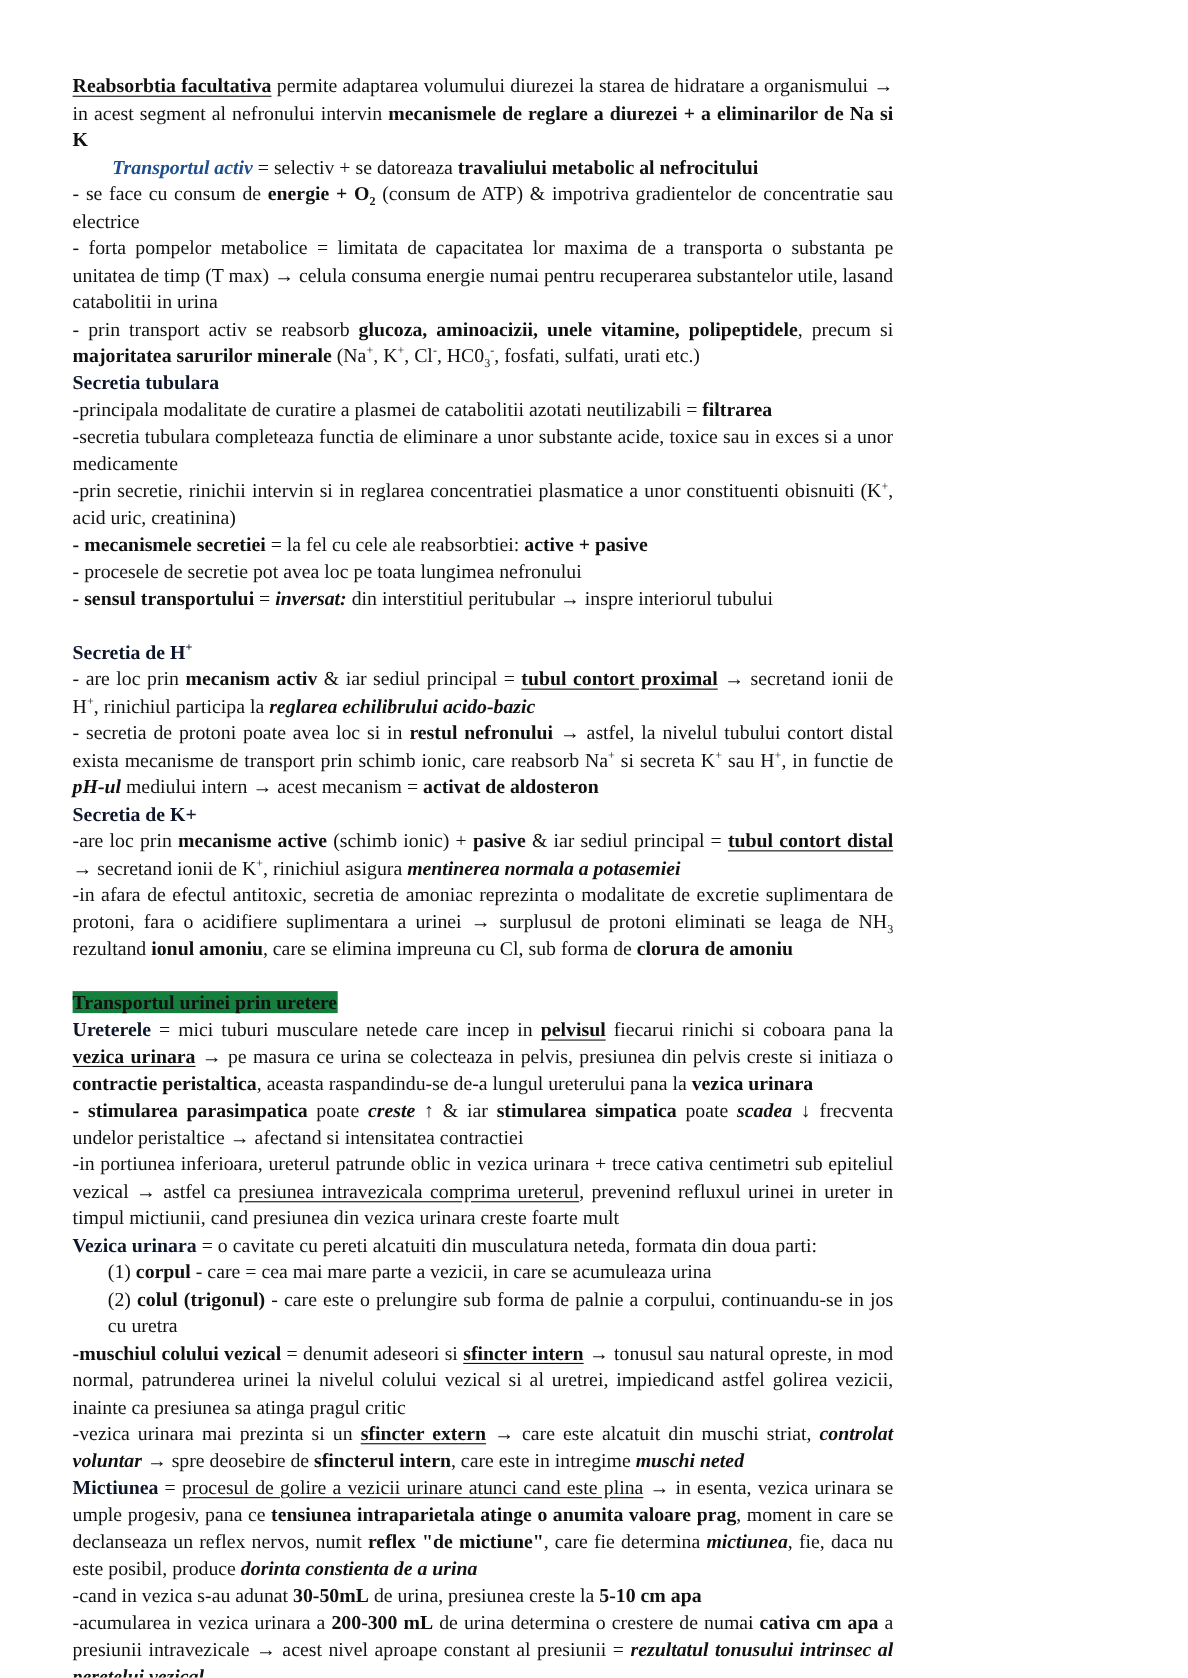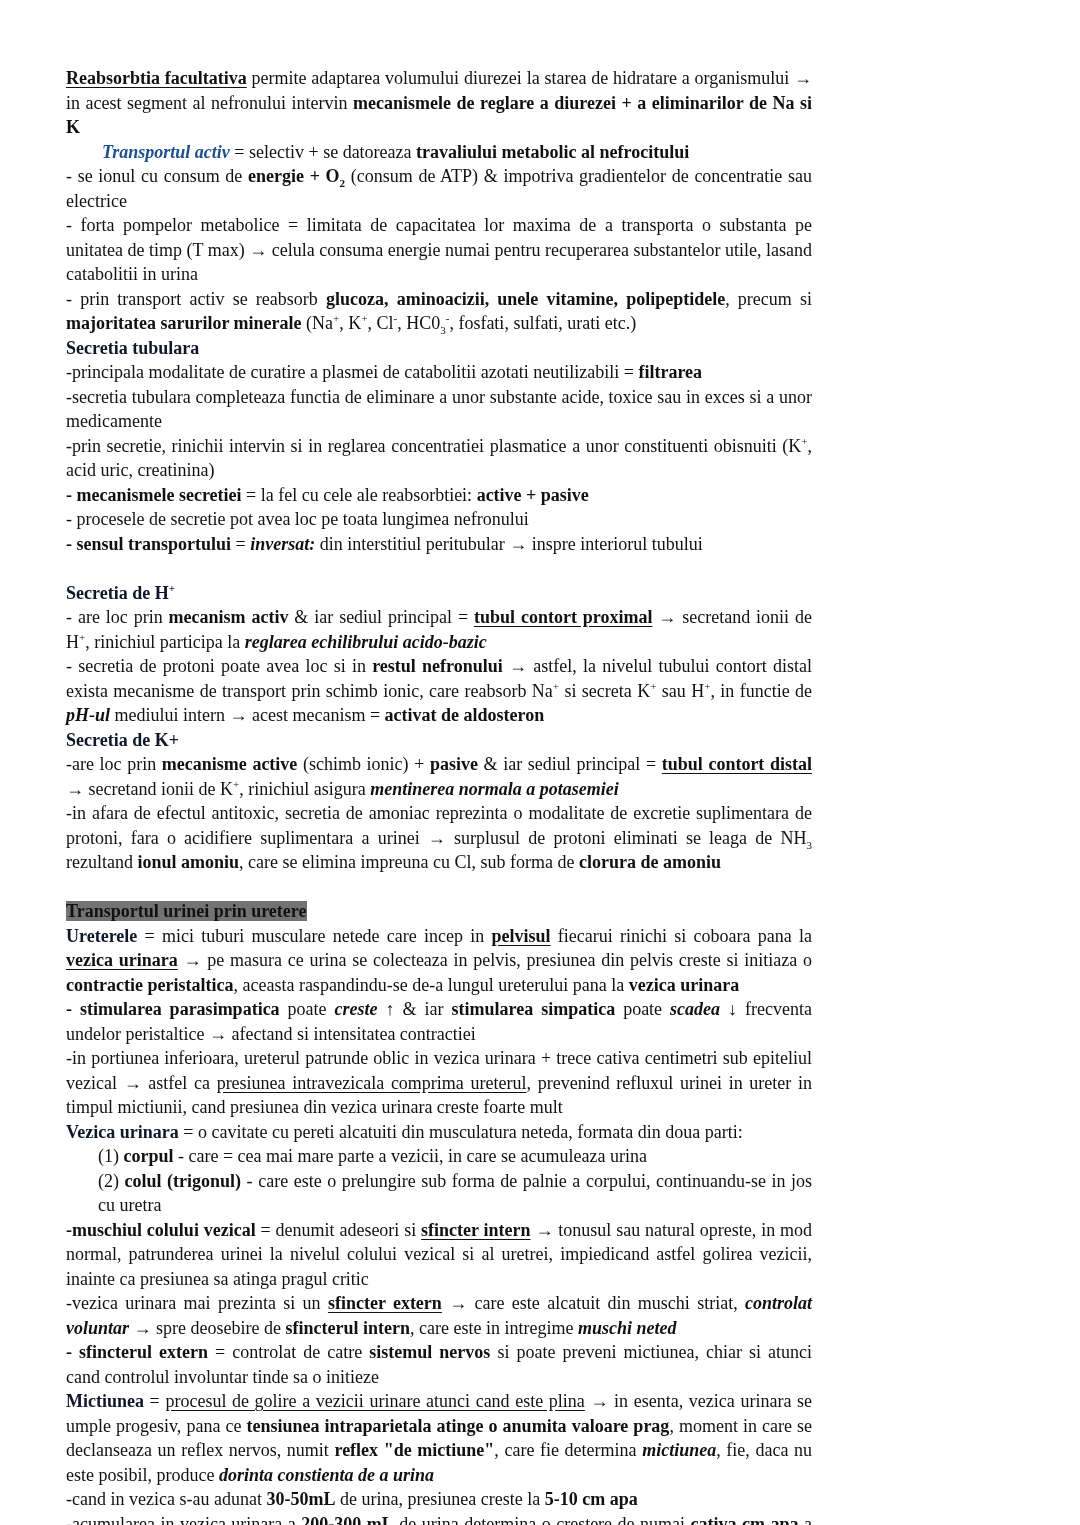--- a/index.html
+++ b/index.html
@@ -14,31 +14,31 @@
     line-height: 24.5px;
     color: #111111;
   }
   .line { text-align: justify; text-align-last: left; margin: 0; }
   .gap { height: 24.5px; }
   .b { font-weight: bold; }
   .i { font-style: italic; }
   .u { text-decoration: underline; text-underline-offset: 3px; }
   .red { color: #0f172a; font-weight: bold; }
   .blue { color: #1f4e8c; font-weight: bold; font-style: italic; margin-left: 36px; }
-  .hl { background: #737373; font-weight: bold; }
+  .hl { background: #15803d; font-weight: bold; }
   sup, sub { font-size: 11px; line-height: 0; }
   .indent { padding-left: 32px; }
 </style>
 </head>
 <body>
 
 <div class="page" id="doc">
     <p class="line"><span class="b u">Reabsorbtia facultativa</span><span class=""> permite adaptarea volumului diurezei la starea de hidratare a organismului → in acest segment al nefronului intervin </span><span class="b">mecanismele de reglare a diurezei + a eliminarilor de Na si K</span></p>
     <p class="line"><span class="blue">Transportul activ</span><span class=""> = selectiv + se datoreaza </span><span class="b">travaliului metabolic al nefrocitului</span></p>
-    <p class="line"><span class="">- se ionul cu consum de </span><span class="b">energie + O</span><sub class="b">2</sub><span class=""> (consum de ATP) &amp; impotriva gradientelor de concentratie sau electrice</span></p>
+    <p class="line"><span class="">- se face cu consum de </span><span class="b">energie + O</span><sub class="b">2</sub><span class=""> (consum de ATP) &amp; impotriva gradientelor de concentratie sau electrice</span></p>
     <p class="line"><span class="">- forta pompelor metabolice = limitata de capacitatea lor maxima de a transporta o substanta pe unitatea de timp (T max) → celula consuma energie numai pentru recuperarea substantelor utile, lasand catabolitii in urina</span></p>
     <p class="line"><span class="">- prin transport activ se reabsorb </span><span class="b">glucoza, aminoacizii, unele vitamine, polipeptidele</span><span class="">, precum si </span><span class="b">majoritatea sarurilor minerale</span><span class=""> (Na</span><sup class="">+</sup><span class="">, K</span><sup class="">+</sup><span class="">, Cl</span><sup class="">-</sup><span class="">, HC0</span><sub class="">3</sub><sup class="">-</sup><span class="">, fosfati, sulfati, urati etc.)</span></p>
     <p class="line"><span class="red">Secretia tubulara</span></p>
     <p class="line"><span class="">-principala modalitate de curatire a plasmei de catabolitii azotati neutilizabili = </span><span class="b">filtrarea</span></p>
     <p class="line"><span class="">-secretia tubulara completeaza functia de eliminare a unor substante acide, toxice sau in exces si a unor medicamente</span></p>
     <p class="line"><span class="">-prin secretie, rinichii intervin si in reglarea concentratiei plasmatice a unor constituenti obisnuiti (K</span><sup class="">+</sup><span class="">, acid uric, creatinina)</span></p>
     <p class="line"><span class="b">- mecanismele secretiei</span><span class=""> = la fel cu cele ale reabsorbtiei: </span><span class="b">active + pasive</span></p>
     <p class="line"><span class="">- procesele de secretie pot avea loc pe toata lungimea nefronului</span></p>
     <p class="line"><span class="b">- sensul transportului</span><span class=""> = </span><span class="b i">inversat:</span><span class=""> din interstitiul peritubular → inspre interiorul tubului</span></p>
     <div class="gap"></div>
@@ -51,17 +51,16 @@
     <div class="gap"></div>
     <p class="line"><span class="hl">Transportul urinei prin uretere</span></p>
     <p class="line"><span class="red">Ureterele</span><span class=""> = mici tuburi musculare netede care incep in </span><span class="b u">pelvisul</span><span class=""> fiecarui rinichi si coboara pana la </span><span class="b u">vezica urinara</span><span class=""> → pe masura ce urina se colecteaza in pelvis, presiunea din pelvis creste si initiaza o </span><span class="b">contractie peristaltica</span><span class="">, aceasta raspandindu-se de-a lungul ureterului pana la </span><span class="b">vezica urinara</span></p>
     <p class="line"><span class="b">- stimularea parasimpatica</span><span class=""> poate </span><span class="b i">creste</span><span class=""> ↑ &amp; iar </span><span class="b">stimularea simpatica</span><span class=""> poate </span><span class="b i">scadea</span><span class=""> ↓ frecventa undelor peristaltice → afectand si intensitatea contractiei</span></p>
     <p class="line"><span class="">-in portiunea inferioara, ureterul patrunde oblic in vezica urinara + trece cativa centimetri sub epiteliul vezical → astfel ca </span><span class="u">presiunea intravezicala comprima ureterul</span><span class="">, prevenind refluxul urinei in ureter in timpul mictiunii, cand presiunea din vezica urinara creste foarte mult</span></p>
     <p class="line"><span class="red">Vezica urinara</span><span class=""> = o cavitate cu pereti alcatuiti din musculatura neteda, formata din doua parti:</span></p>
     <p class="line indent"><span class="">(1)  </span><span class="b">corpul</span><span class=""> - care = cea mai mare parte a vezicii, in care se acumuleaza urina</span></p>
     <p class="line indent"><span class="">(2)  </span><span class="b">colul (trigonul)</span><span class=""> - care este o prelungire sub forma de palnie a corpului, continuandu-se in jos cu uretra</span></p>
     <p class="line"><span class="b">-muschiul colului vezical</span><span class=""> = denumit adeseori si </span><span class="b u">sfincter intern</span><span class=""> → tonusul sau natural opreste, in mod normal, patrunderea urinei la nivelul colului vezical si al uretrei, impiedicand astfel golirea vezicii, inainte ca presiunea sa atinga pragul critic</span></p>
     <p class="line"><span class="">-vezica urinara mai prezinta si un </span><span class="b u">sfincter extern</span><span class=""> → care este alcatuit din muschi striat, </span><span class="b i">controlat voluntar</span><span class=""> → spre deosebire de </span><span class="b">sfincterul intern</span><span class="">, care este in intregime </span><span class="b i">muschi neted</span></p>
-    <p class="line"><span class="b">- sfincterul extern</span><span class=""> = controlat de catre </span><span class="b">sistemul nervos</span><span class=""> si poate preveni mictiunea, chiar si atunci cand controlul involuntar tinde sa o initieze</span></p>
     <p class="line"><span class="red">Mictiunea</span><span class=""> = </span><span class="u">procesul de golire a vezicii urinare atunci cand este plina</span><span class=""> → in esenta, vezica urinara se umple progesiv, pana ce </span><span class="b">tensiunea intraparietala atinge o anumita valoare prag</span><span class="">, moment in care se declanseaza un reflex nervos, numit </span><span class="b">reflex "de mictiune"</span><span class="">, care fie determina </span><span class="b i">mictiunea</span><span class="">, fie, daca nu este posibil, produce </span><span class="b i">dorinta constienta de a urina</span></p>
     <p class="line"><span class="">-cand in vezica s-au adunat </span><span class="b">30-50mL</span><span class=""> de urina, presiunea creste la </span><span class="b">5-10 cm apa</span></p>
     <p class="line"><span class="">-acumularea in vezica urinara a </span><span class="b">200-300 mL</span><span class=""> de urina determina o crestere de numai </span><span class="b">cativa cm apa</span><span class=""> a presiunii intravezicale → acest nivel aproape constant al presiunii = </span><span class="b i">rezultatul tonusului intrinsec al peretelui vezical</span></p>
   </div>
 
 </body></html>

